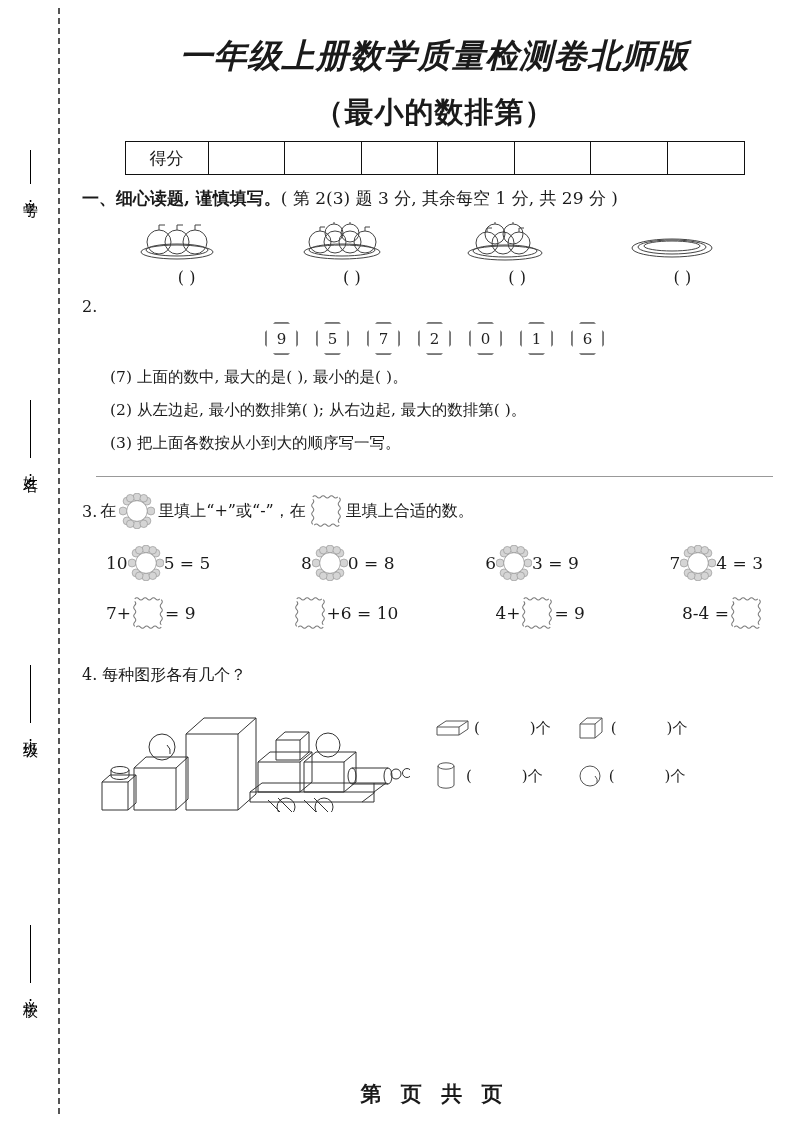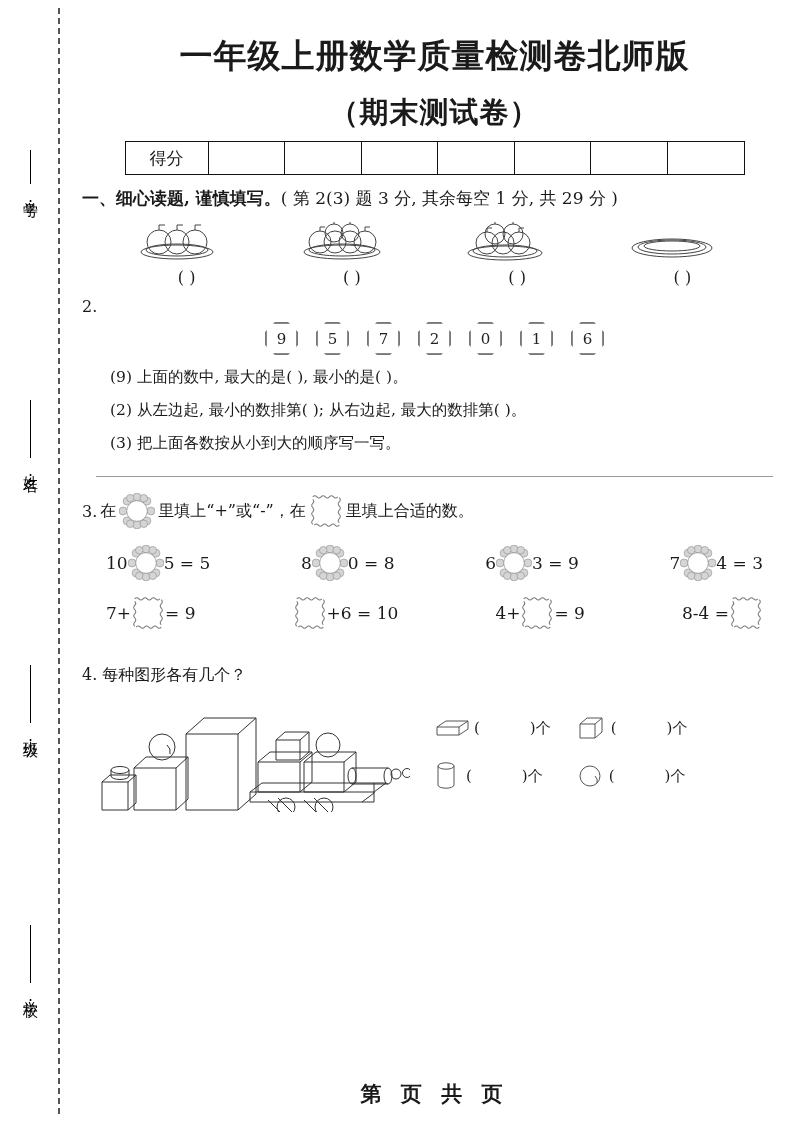--- a/index.html
+++ b/index.html
@@ -57,20 +57,21 @@
     left: 76px; top: 0;
     width: 717px; height: 1122px;
   }
   .title {
     text-align: center;
     font-size: 33px;
     font-weight: bold;
     letter-spacing: 1px;
     margin-top: 34px;
     font-family: "DejaVu Sans", "Liberation Sans", sans-serif;
+    font-style: italic;
   }
   .subtitle {
     text-align: center;
     font-size: 29px;
     font-weight: bold;
     margin-top: 14px;
     letter-spacing: 1px;
   }
   .meta-line {
     text-align: right;
@@ -237,21 +238,21 @@
 
   <div class="vfield" style="top:925px;">
     <div class="vrule" style="height:58px;"></div>
     <div class="vlabel">学校:</div>
   </div>
 </div>
 
 <div class="sheet">
 
   <div class="title">一年级上册数学质量检测卷北师版</div>
-  <div class="subtitle">（期末测试卷）</div>
+  <div class="subtitle">（最小的数排第）</div>
 
   <table class="score">
     <tbody>
     <tr>
       <td class="lbl">得分</td>
       <td></td>
       <td></td>
       <td></td>
       <td></td>
       <td></td>
@@ -340,21 +341,21 @@
   <div class="octo-row">
     <div class="octo">9</div>
     <div class="octo">5</div>
     <div class="octo">7</div>
     <div class="octo">2</div>
     <div class="octo">0</div>
     <div class="octo">1</div>
     <div class="octo">6</div>
   </div>
 
-  <div class="q-sub">(9) 上面的数中, 最大的是(            ), 最小的是(            )。</div>
+  <div class="q-sub">(7) 上面的数中, 最大的是(            ), 最小的是(            )。</div>
   <div class="q-sub">(2) 从左边起, 最小的数排第(            ); 从右边起, 最大的数排第(            )。</div>
   <div class="q-sub">(3) 把上面各数按从小到大的顺序写一写。</div>
 
   <hr class="hr-div">
 
   <div class="q-line" style="margin-top:16px; display:flex; align-items:center; gap:3px;">
     <span>3.</span>
     <span>在</span>
     <svg class="flower" viewBox="0 0 40 40">
       <g fill="#d5d5d5" stroke="#9a9a9a" stroke-width="0.8">

